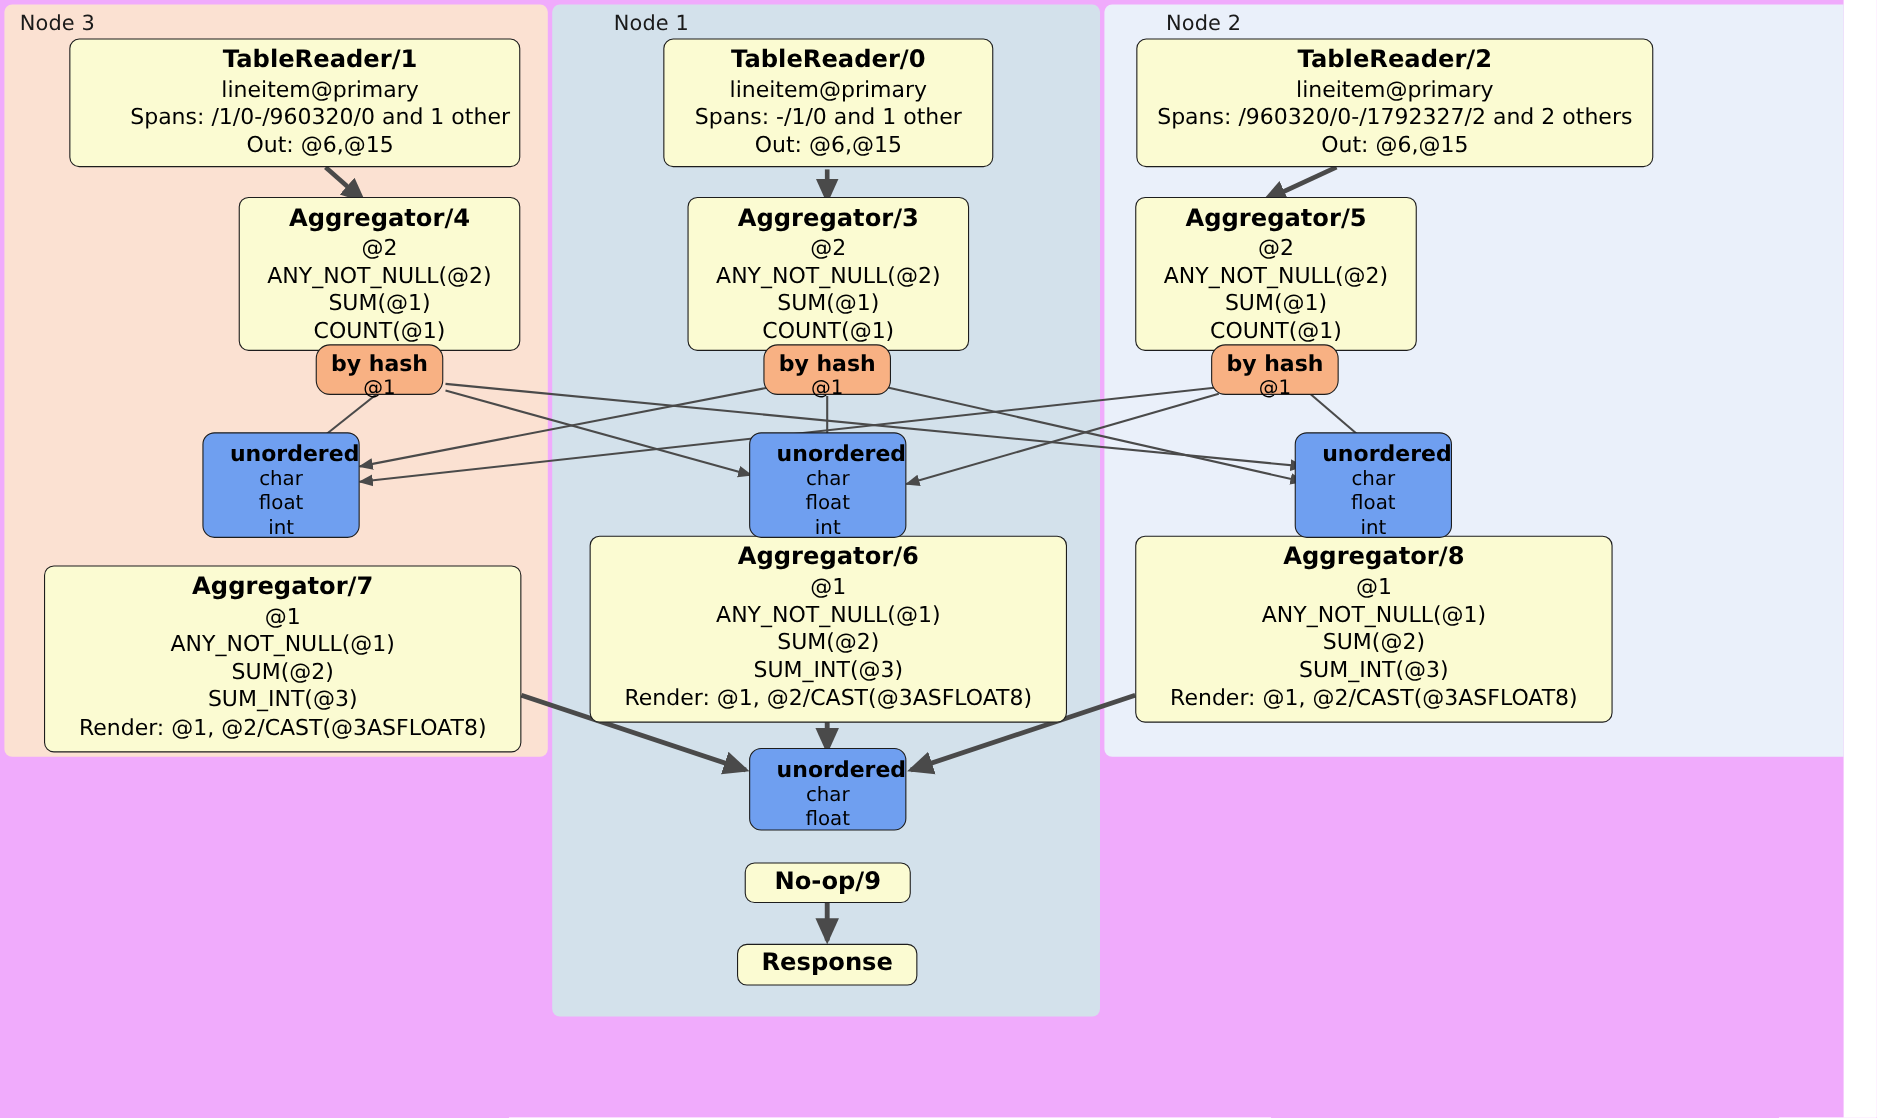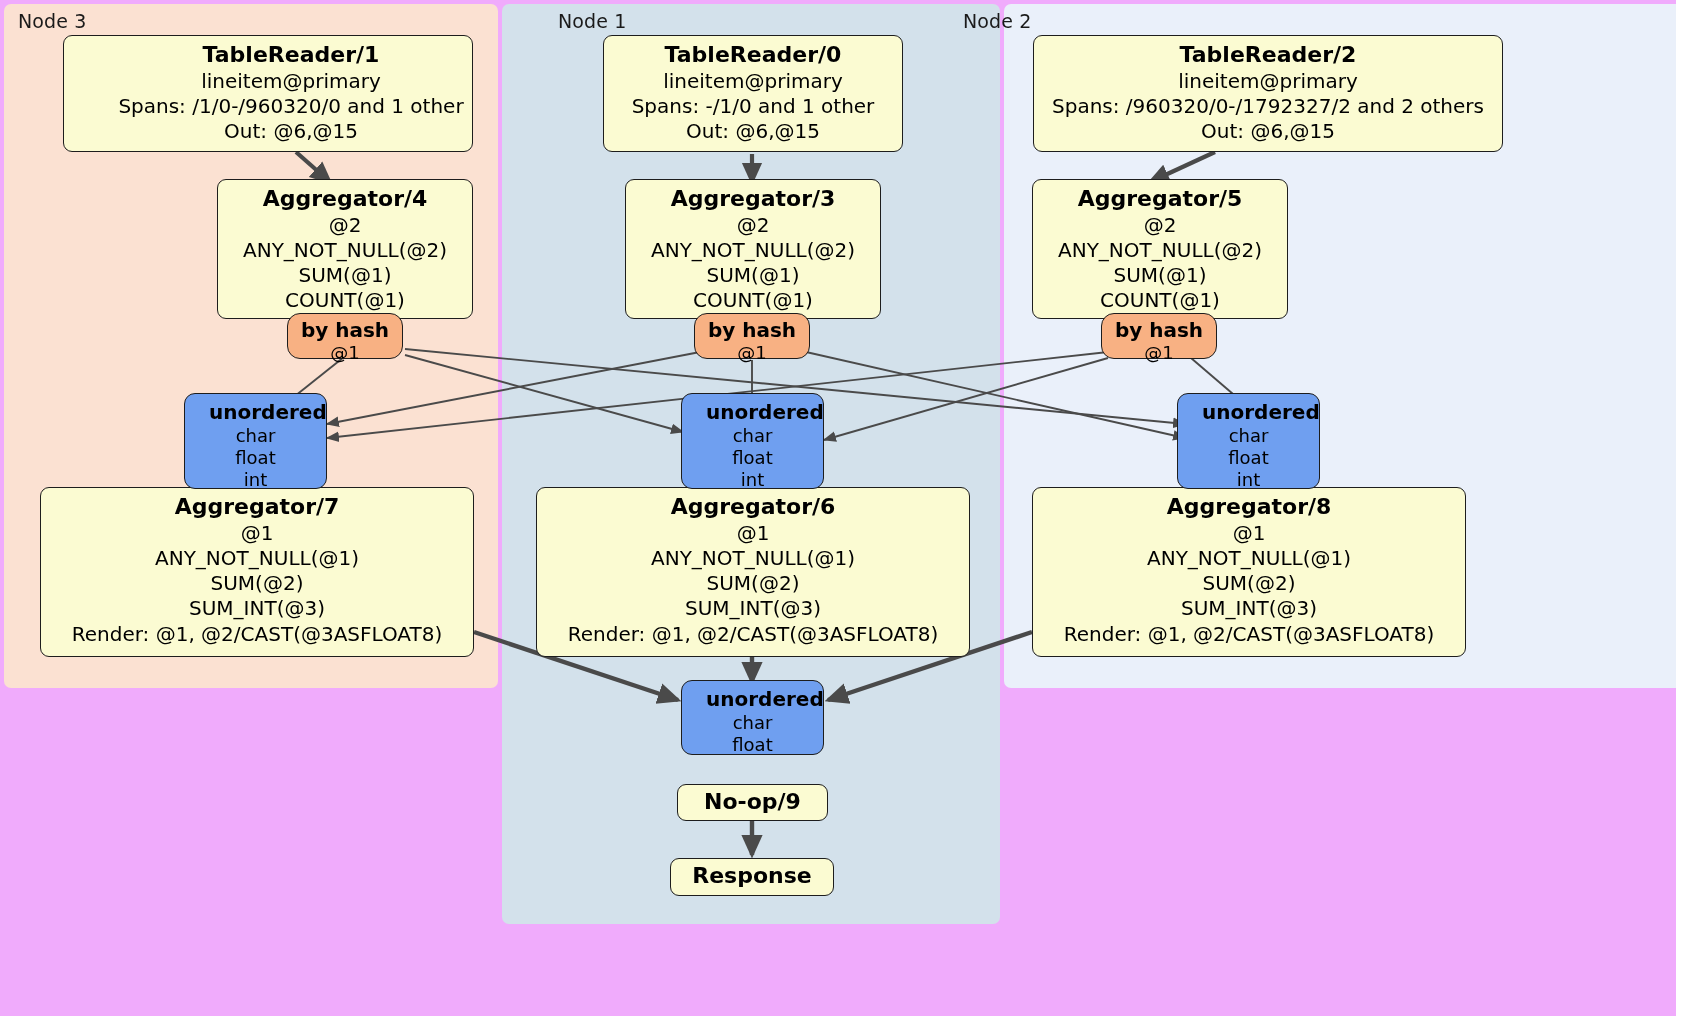--- a/index.html
+++ b/index.html
@@ -114,21 +114,21 @@
 <body>
 
 <div id="stage">
 
   <div class="node-panel" style="left:4px; top:4px; width:494px; height:684px; background:#fbe1d2;"></div>
   <div class="node-panel" style="left:502px; top:4px; width:498px; height:920px; background:#d3e1eb;"></div>
   <div class="node-panel" style="left:1004px; top:4px; width:698px; height:684px; background:#eaf0fa;"></div>
 
   <div class="node-label" style="left:18px; top:10px;">Node 3</div>
   <div class="node-label" style="left:532px; top:10px;margin-left:26px;">Node 1</div>
-  <div class="node-label" style="left:963px; top:10px;text-align:right;">Node 2</div>
+  <div class="node-label" style="left:1060px; top:10px;text-align:right;">Node 2</div>
 
   <svg id="edges" viewBox="0 0 1706 1016">
     <defs>
       <marker id="arrow-thin" viewBox="0 0 10 10" refX="9" refY="5" markerWidth="7" markerHeight="7" orient="auto-start-reverse">
         <path d="M 0 1 L 10 5 L 0 9 z" fill="#4a4a4a"></path>
       </marker>
       <marker id="arrow-thick" viewBox="0 0 10 10" refX="8.5" refY="5" markerWidth="5.4" markerHeight="5.4" orient="auto-start-reverse">
         <path d="M 0 0.5 L 10 5 L 0 9.5 z" fill="#4a4a4a"></path>
       </marker>
     </defs>
@@ -179,21 +179,21 @@
     <div class="line">@1</div>
   </div>
 
   <div class="sync" style="left:184px; top:393px; width:143px; height:96px;">
     <div class="title">unordered</div>
     <div class="line">char</div>
     <div class="line">float</div>
     <div class="line">int</div>
   </div>
 
-  <div class="proc" style="left:40px; top:487px; width:434px; height:170px;">
+  <div class="proc" style="left:40px; top:514px; width:434px; height:170px;">
     <div class="title">Aggregator/7</div>
     <div class="line">@1</div>
     <div class="line">ANY_NOT_NULL(@1)</div>
     <div class="line">SUM(@2)</div>
     <div class="line">SUM_INT(@3)</div>
     <div class="line">Render: @1, @2/CAST(@3ASFLOAT8)</div>
   </div>
 
   <div class="proc" style="left:603px; top:35px; width:300px; height:117px;">
     <div class="title">TableReader/0</div>

